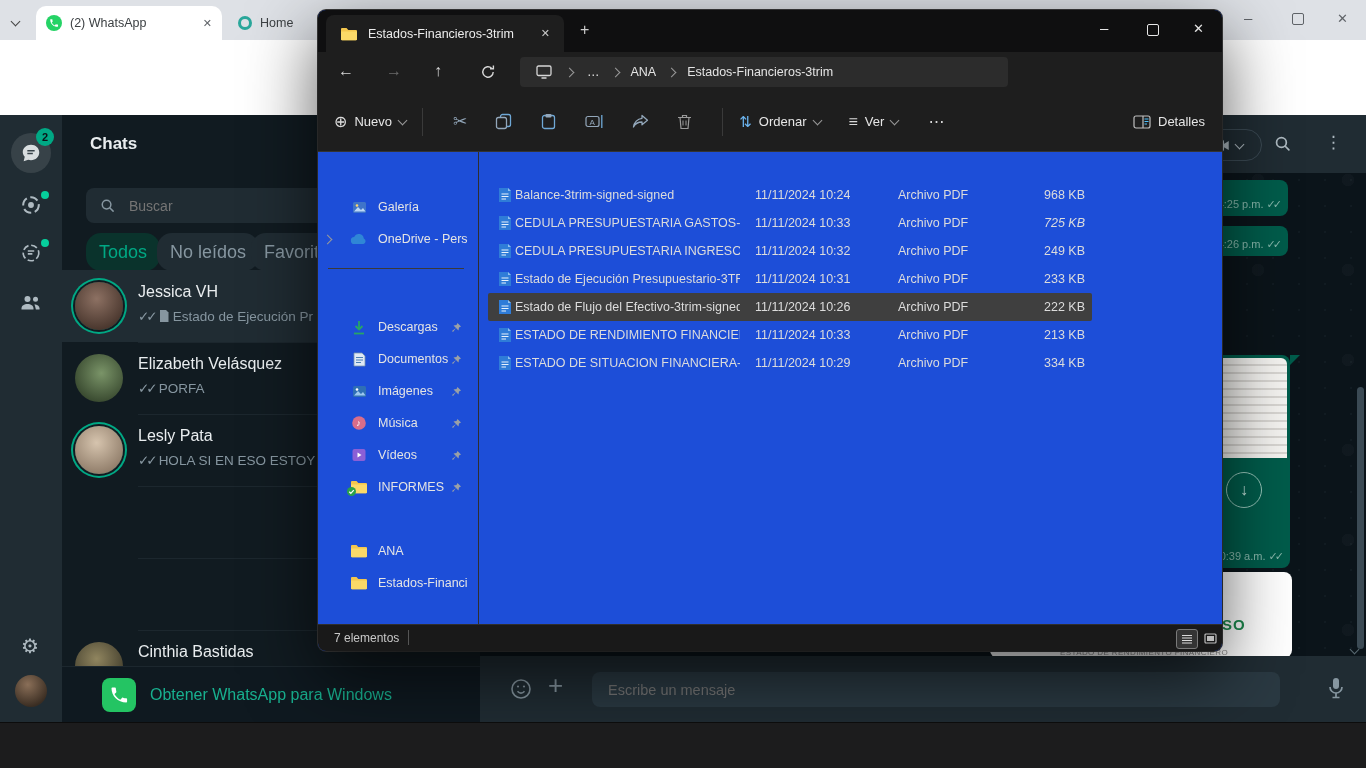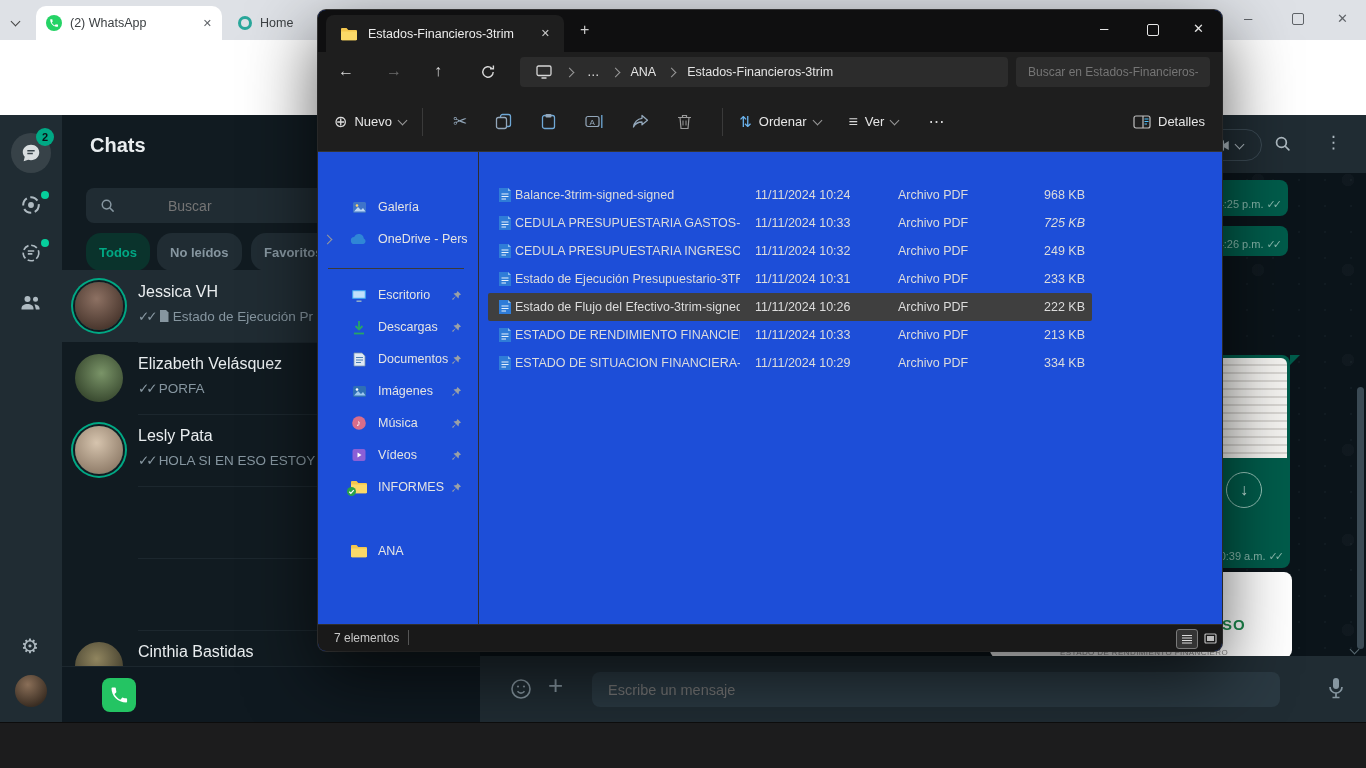--- a/index.html
+++ b/index.html
@@ -24,21 +24,21 @@
   .bm{font-size:12px;color:#3c4043;margin-left:7px;white-space:nowrap;}
   
   .wa{position:absolute;left:0;top:115px;width:1366px;height:607px;background:#0c141a;}
   .wa-rail{position:absolute;left:0;top:0;width:62px;height:607px;background:#202c33;}
   .wa-list{position:absolute;left:62px;top:0;width:418px;height:607px;background:#111b21;}
   .chatrow{position:absolute;left:0;width:418px;height:72px;}
   .chatrow .nm{position:absolute;left:76px;top:13px;font-size:16px;color:#e9edef;white-space:nowrap;}
   .chatrow .pv{position:absolute;left:76px;top:38px;font-size:13.5px;color:#8696a0;white-space:nowrap;display:flex;align-items:center;gap:4px;}
   .av{position:absolute;left:13px;top:12px;width:48px;height:48px;border-radius:50%;}
   .av.ring{box-shadow:0 0 0 2px #111b21,0 0 0 4px #00a884;}
-  .chip{height:38px;border-radius:15px;display:flex;align-items:center;padding:0 13px;font-size:13px;box-sizing:border-box;position:absolute;top:118px;font-weight:bold;}
+  .chip{height:38px;border-radius:15px;display:flex;align-items:center;padding:0 13px;font-size:18px;box-sizing:border-box;position:absolute;top:118px;}
   .wa-chat{position:absolute;left:480px;top:0;width:886px;height:607px;background:#0b141a;
     background-image:radial-gradient(rgba(134,150,160,0.055) 1.5px,transparent 1.5px),radial-gradient(rgba(134,150,160,0.04) 6px,transparent 6.5px);
     background-size:26px 26px,90px 90px;background-position:0 0,13px 20px;}
   .bub{position:absolute;background:#005c4b;border-radius:8px;}
   .bub .tm{position:absolute;right:9px;bottom:5px;font-size:11px;color:#88b8ac;white-space:nowrap;}
   
   .explorer{position:absolute;left:318px;top:10px;width:904px;height:641px;background:#1d4ed8;border-radius:8px;overflow:hidden;
     box-shadow:0 24px 70px rgba(0,0,0,.65),0 0 0 1px #3c3c3c;z-index:5;}
   .ex-icon{color:#93a7ba;}
   .ex-btn{display:flex;align-items:center;gap:7px;color:#e6e6e6;font-size:13px;}
@@ -241,23 +241,23 @@
             <path d="M2.5 17.5c0-2.8 2.7-4.5 6-4.5s6 1.7 6 4.5v1h-12z"></path>
             <path d="M15.5 13.2c2.7.3 5 1.8 5 4.1v1.2h-3.6z"></path>
           </svg>
       </span>
 
       <span class="abs" style="left:21px;top:519px;color:#aebac1;font-size:20px;">⚙</span>
       <span class="abs" style="left:15px;top:560px;width:32px;height:32px;border-radius:50%;background:radial-gradient(circle at 40% 30%,#8a6f58,#3a2d22 75%);"></span>
     </div>
 
     <div class="wa-list">
-      <span style="position:absolute;left:28px;top:19px;font-size:20px;font-weight:bold;color:#e9edef;">Chats</span>
-
-      <div style="position:absolute;left:24px;top:73px;width:380px;height:35px;border-radius:8px;background:#202c33;display:flex;align-items:center;gap:39px;">
+      <span style="position:absolute;left:28px;top:19px;font-size:17px;font-weight:bold;color:#e9edef;">Chats</span>
+
+      <div style="position:absolute;left:24px;top:73px;width:380px;height:35px;border-radius:8px;background:#202c33;display:flex;align-items:center;">
         <span style="margin-left:14px;color:#8696a0;">
           <svg width="15" height="15" viewBox="0 0 16 16">
               <circle cx="7" cy="7" r="4.6" fill="none" stroke="currentColor" stroke-width="1.6"></circle>
               <line x1="10.6" y1="10.6" x2="14" y2="14" stroke="currentColor" stroke-width="1.6" stroke-linecap="round"></line>
             </svg>
         </span>
         <input style="flex: 1 1 0%; background: transparent; border: none; outline: none; color: rgb(209, 215, 219); font-size: 14px; margin-left: 12px;" placeholder="Buscar">
       </div>
 
       <div class="chip" style="left:24px;background:#0a332c;color:#00a884;">
@@ -314,20 +314,21 @@
         <span class="nm">Cinthia Bastidas</span>
         <span style="position:absolute;left:336px;top:40px;font-size:12px;color:#8696a0;">10:03 a.m.</span>
       </div>
 
       <div style="position:absolute;left:0;top:551px;width:418px;height:56px;background:#0f1920;border-top:1px solid #1c272e;display:flex;align-items:center;">
         <span style="margin-left:40px;width:34px;height:34px;border-radius:8px;background:#24c463;display:flex;align-items:center;justify-content:center;">
           <svg width="20" height="20" viewBox="0 0 24 24">
               <path d="M6.6 10.8c1.5 3 3.9 5.4 6.9 6.9l2.3-2.3c.3-.3.7-.4 1.1-.2 1.2.4 2.5.6 3.8.6.6 0 1 .4 1 1V20c0 .6-.4 1-1 1C10.6 21 3 13.4 3 4c0-.6.4-1 1-1h3.2c.6 0 1 .4 1 1 0 1.3.2 2.6.6 3.8.1.4 0 .8-.2 1.1l-2.3 2.3z" fill="#fff"></path>
             </svg>
         </span>
+        <span style="margin-left:14px;font-size:16px;color:#18b08f;">Obtener WhatsApp para Windows</span>
       </div>
     </div>
   </div>
 
   <div class="explorer">
 
     <div class="abs" style="left:0;top:0;width:904px;height:42px;background:#0f0f10;">
       <div class="abs flex" style="left:8px;top:5px;width:238px;height:37px;background:#1e1e1e;border-radius:8px 8px 0 0;">
         <span style="margin-left:14px;">
           <svg width="18" height="14" viewBox="0 0 18 14">
@@ -363,23 +364,20 @@
             </svg>
         </span>
         <span class="chv r" style="margin-left:14px;color:#9a9a9a;"></span>
         <span style="margin-left:14px;">…</span>
         <span class="chv r" style="margin-left:12px;color:#9a9a9a;"></span>
         <span style="margin-left:12px;">ANA</span>
         <span class="chv r" style="margin-left:12px;color:#9a9a9a;"></span>
         <span style="margin-left:12px;">Estados-Financieros-3trim</span>
       </div>
 
-      <div class="abs" style="left:698px;top:5px;width:194px;height:30px;background:#2c2c2c;border-radius:4px;">
-        <input style="width: 100%; height: 100%; background: transparent; border: none; outline: none; color: rgb(155, 155, 155); font-size: 12px; padding: 0px 12px; box-sizing: border-box;" placeholder="Buscar en Estados-Financieros-">
-      </div>
     </div>
 
     <div class="abs flex" style="left:0;top:82px;width:904px;height:60px;background:#1e1e1e;border-bottom:1px solid #333;box-sizing:border-box;">
       <div class="ex-btn" style="margin-left:16px;">
         <span style="color:#d9d9d9;font-size:16px;">⊕</span>
         <span>Nuevo</span>
         <span class="chv d" style="color:#9a9a9a;margin-top:-3px;"></span>
       </div>
       <span style="width:1px;height:28px;background:#3a3a3a;margin:0 16px;"></span>
 
@@ -455,35 +453,20 @@
         <span class="chv r" style="position:absolute;left:-2px;color:#9a9a9a;"></span>
         <span class="ic">
             <svg width="18" height="12" viewBox="0 0 18 12">
               <path d="M4.5 11a3.5 3.5 0 0 1-.3-7A5 5 0 0 1 13.8 5.4 3 3 0 0 1 13.5 11z" fill="#2f86d6"></path>
             </svg>
           </span>
         <span class="lb">OneDrive - Pers</span>
       </div>
       <div style="position:absolute;left:10px;top:116px;width:136px;height:1px;background:#3a3a3a;"></div>
 
-      <div class="side-item" style="top:128px;">
-        <span class="ic">
-            <svg width="16" height="13" viewBox="0 0 16 13">
-              <rect x="1" y="1" width="14" height="9" rx="1.2" fill="#3f9ef0"></rect>
-              <rect x="2.2" y="2.2" width="11.6" height="6.6" fill="#bfe0fb"></rect>
-              <path d="M5.5 12.2h5" stroke="#9fb6c8" stroke-width="1.4"></path>
-            </svg>
-          </span>
-        <span class="lb">Escritorio</span>
-        <span style="margin-right:8px;">
-            <svg width="11" height="11" viewBox="0 0 11 11">
-              <path d="M6.5 1 10 4.5 8 5.5 7.5 8.5 5 6 2 10 1 9 5 6 2.5 3.5 5.5 3z" fill="#9aa0a6"></path>
-            </svg>
-          </span>
-      </div>
       <div class="side-item" style="top:160px;">
         <span class="ic">
             <svg width="14" height="15" viewBox="0 0 14 15">
               <path d="M7 1v8M3.5 6 7 9.5 10.5 6" stroke="#27a567" stroke-width="1.8" fill="none"></path>
               <path d="M2 13.5h10" stroke="#27a567" stroke-width="1.8"></path>
             </svg>
           </span>
         <span class="lb">Descargas</span>
         <span style="margin-right:8px;">
             <svg width="11" height="11" viewBox="0 0 11 11">
@@ -567,20 +550,29 @@
           </span>
       </div>
       <div class="side-item" style="top:384px;">
         <span class="ic">
             <svg width="18" height="14" viewBox="0 0 18 14">
               <path d="M1 2.2C1 1.5 1.5 1 2.2 1h4.3l1.8 2h7.5c.7 0 1.2.5 1.2 1.2V12c0 .7-.5 1.2-1.2 1.2H2.2C1.5 13.2 1 12.7 1 12z" fill="#f3c64e"></path>
               <path d="M1 4.6h16v7.3c0 .7-.5 1.3-1.2 1.3H2.2c-.7 0-1.2-.6-1.2-1.3z" fill="#fbd968"></path>
             </svg>
           </span>
         <span class="lb">ANA</span>
+      </div>
+      <div class="side-item" style="top:416px;">
+        <span class="ic">
+            <svg width="18" height="14" viewBox="0 0 18 14">
+              <path d="M1 2.2C1 1.5 1.5 1 2.2 1h4.3l1.8 2h7.5c.7 0 1.2.5 1.2 1.2V12c0 .7-.5 1.2-1.2 1.2H2.2C1.5 13.2 1 12.7 1 12z" fill="#f3c64e"></path>
+              <path d="M1 4.6h16v7.3c0 .7-.5 1.3-1.2 1.3H2.2c-.7 0-1.2-.6-1.2-1.3z" fill="#fbd968"></path>
+            </svg>
+          </span>
+        <span class="lb">Estados-Financi</span>
       </div>
     </div>
     <div style="position:absolute;left:160px;top:142px;width:1px;height:482px;background:#2e2e2e;"></div>
 
 
     <div class="filerow" style="top:171px;">
       <span class="c" style="left:18px;">
           <svg width="14" height="16" viewBox="0 0 14 16">
             <path d="M1 1h9l3 3v11H1z" fill="#2f7cd8"></path>
             <path d="M10 1l3 3h-3z" fill="#8fc1ef"></path>

